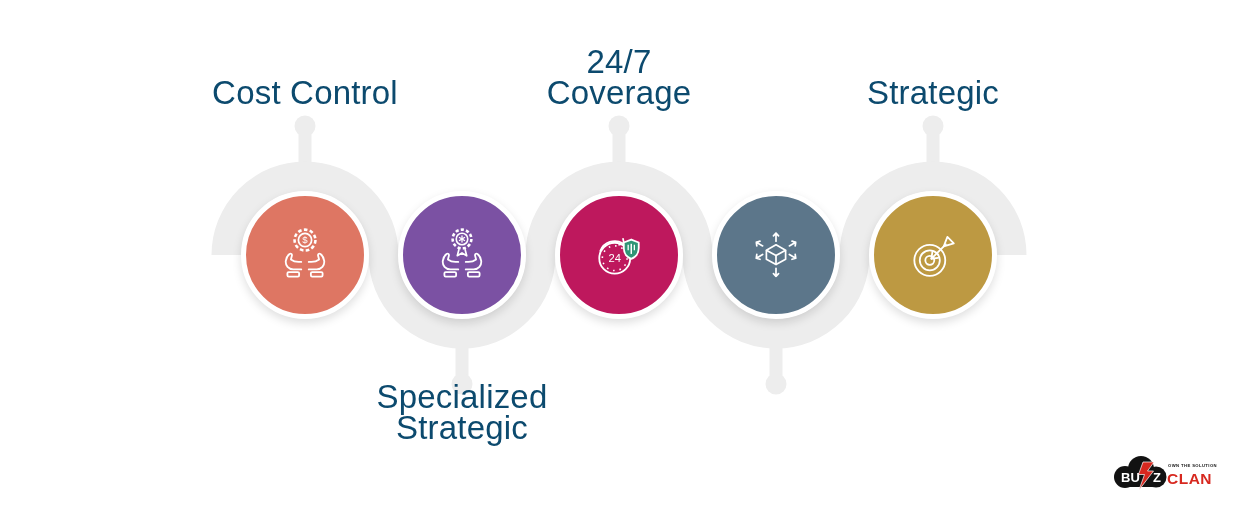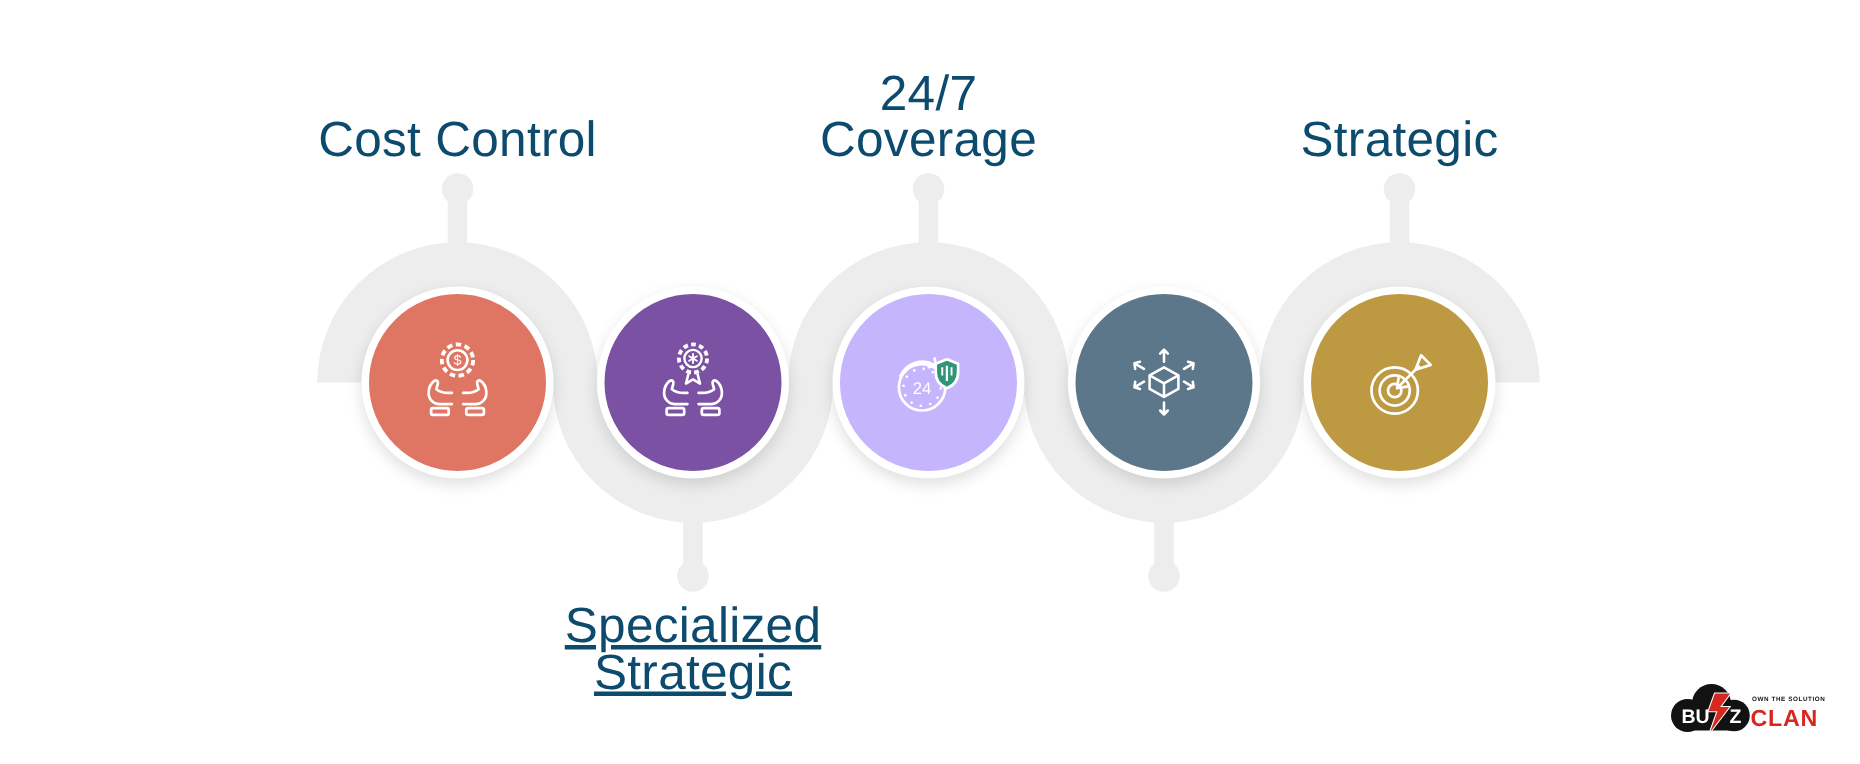--- a/index.html
+++ b/index.html
@@ -31,21 +31,21 @@
     text-align:center;
     color:#0c4a6e;
     font-size:33px;
     line-height:31px;
     font-weight:500;
     letter-spacing:0.2px;
     display:flex;flex-direction:column;justify-content:flex-end;
   }
   .step-label span{display:block;}
   .label-top{top:46px;height:62px;}
-  .label-bottom{top:401px;height:62px;justify-content:flex-start;text-decoration:underline;}
+  .label-bottom{top:381px;height:62px;justify-content:flex-start;}
   .lx1{left:145px}.lx2{left:302px}.lx3{left:459px}.lx4{left:616px}.lx5{left:773px}
   
   .logo{position:absolute;right:16px;bottom:16px;width:112px;height:38px;}
 </style>
 </head>
 <body>
 
 <div class="canvas">
 
   <svg class="ribbon-svg" width="1240" height="509" viewBox="0 0 1240 509">
@@ -105,21 +105,21 @@
       <path d="M27.2 24.5 l-1.6 6.2 l4.4 -2.6 l4.4 2.6 l-1.6 -6.2" fill="none" stroke="#fff" stroke-width="1.6" stroke-linejoin="round"></path>
       <use href="#hand-shape"></use>
       <use href="#hand-shape" transform="translate(60 0) scale(-1 1)"></use>
     </svg>
   </div>
 
   <div class="step-label label-top lx3">
     <span>24/7</span>
     <span>Coverage</span>
   </div>
-  <div class="step-circle cx3" style="background-color: #c4b5fd; align-items: center;">
+  <div class="step-circle cx3" style="background-color: #be185d; align-items: center;">
     <svg width="64" height="64" viewBox="0 0 60 60">
       <circle cx="26" cy="33" r="14.5" fill="none" stroke="#fff" stroke-width="1.7"></circle>
       <circle cx="26" cy="33" r="11.6" fill="none" stroke="#fff" stroke-width="1.5" stroke-dasharray="1.5 4.57"></circle>
       <text x="26" y="37" text-anchor="middle" font-size="10.5" fill="#fff" font-family="Liberation Sans, sans-serif">24</text>
       <path d="M12.5 26 A 14.8 14.8 0 0 1 33.5 19" fill="none" stroke="#fff" stroke-width="1.7" stroke-linecap="round"></path>
       <path d="M33.8 14.8 l0.9 4.6 -4.6 1" fill="none" stroke="#fff" stroke-width="1.6" stroke-linecap="round" stroke-linejoin="round"></path>
       <path d="M41.5 15.5 l7 2.8 v5.2 c0 5.4 -3.3 8.7 -7 10.1 c-3.7 -1.4 -7 -4.7 -7 -10.1 v-5.2 z" stroke="#fff" stroke-width="1.7" stroke-linejoin="round" style="fill: rgb(47, 149, 118);"></path>
       <line x1="41.5" y1="19.5" x2="41.5" y2="29" stroke="#fff" stroke-width="1.4"></line>
       <line x1="38.6" y1="20.4" x2="38.6" y2="25.6" stroke="#fff" stroke-width="1.2"></line>
       <line x1="44.4" y1="20.4" x2="44.4" y2="25.6" stroke="#fff" stroke-width="1.2"></line>

